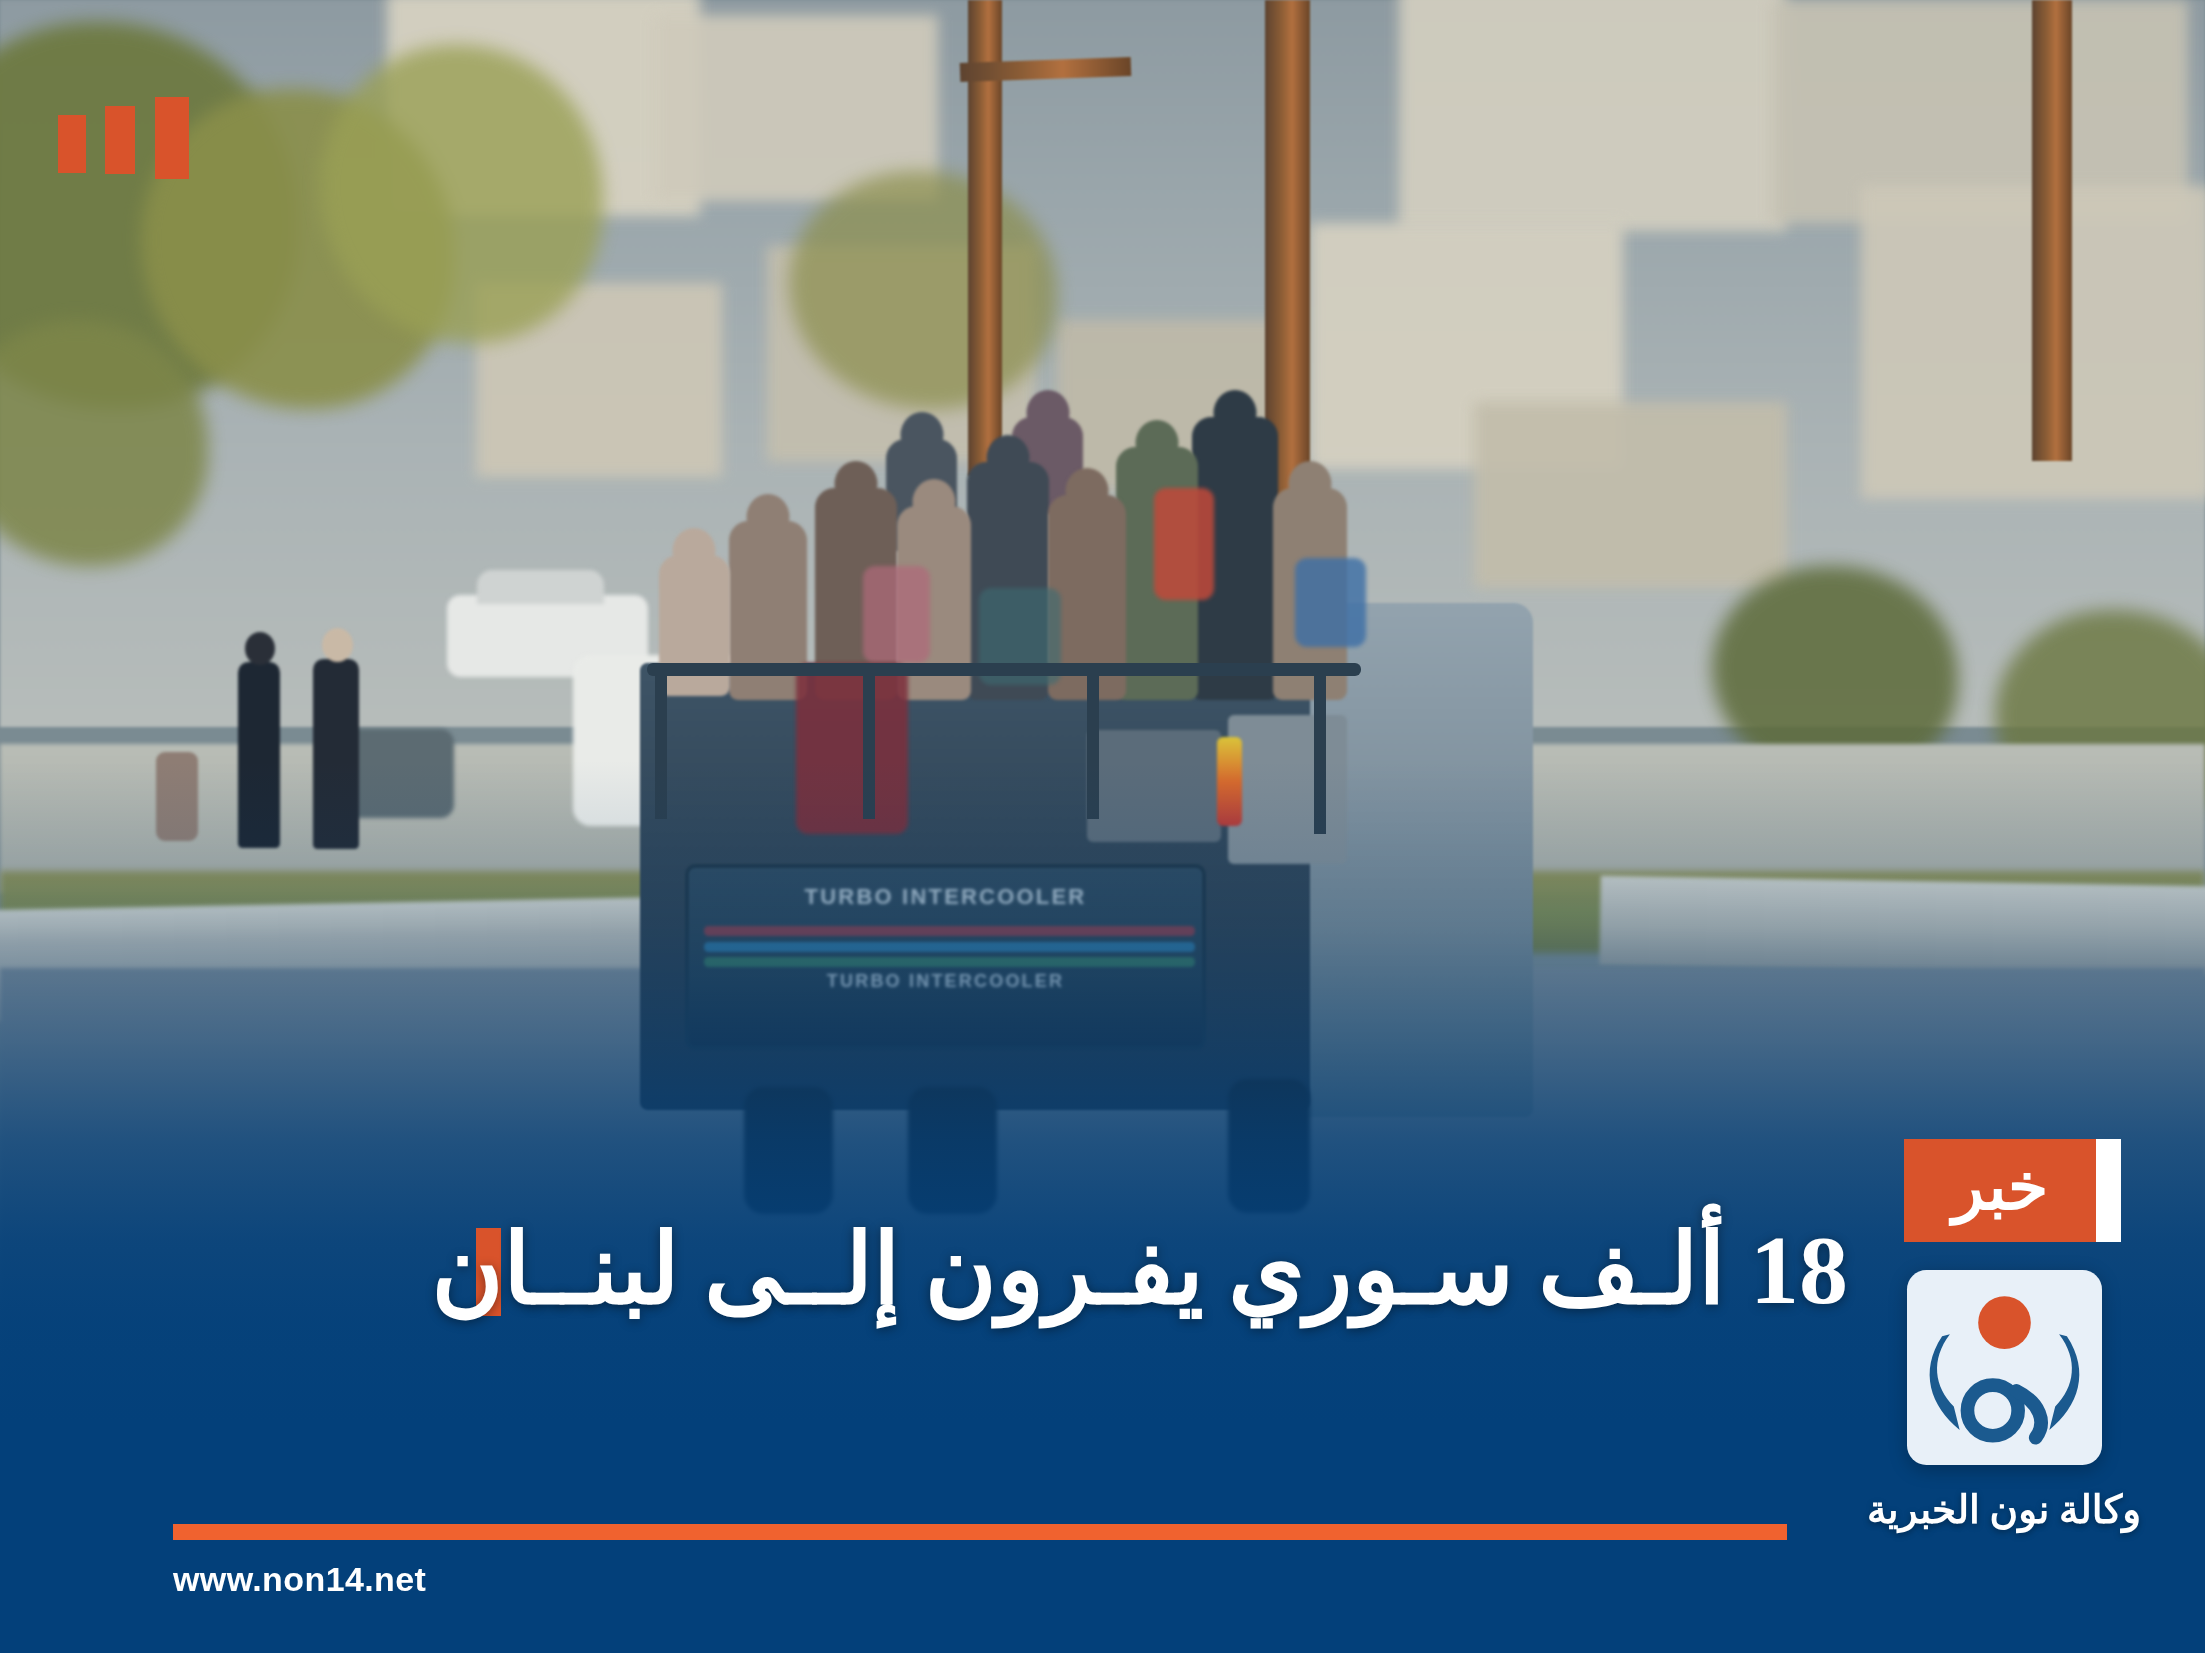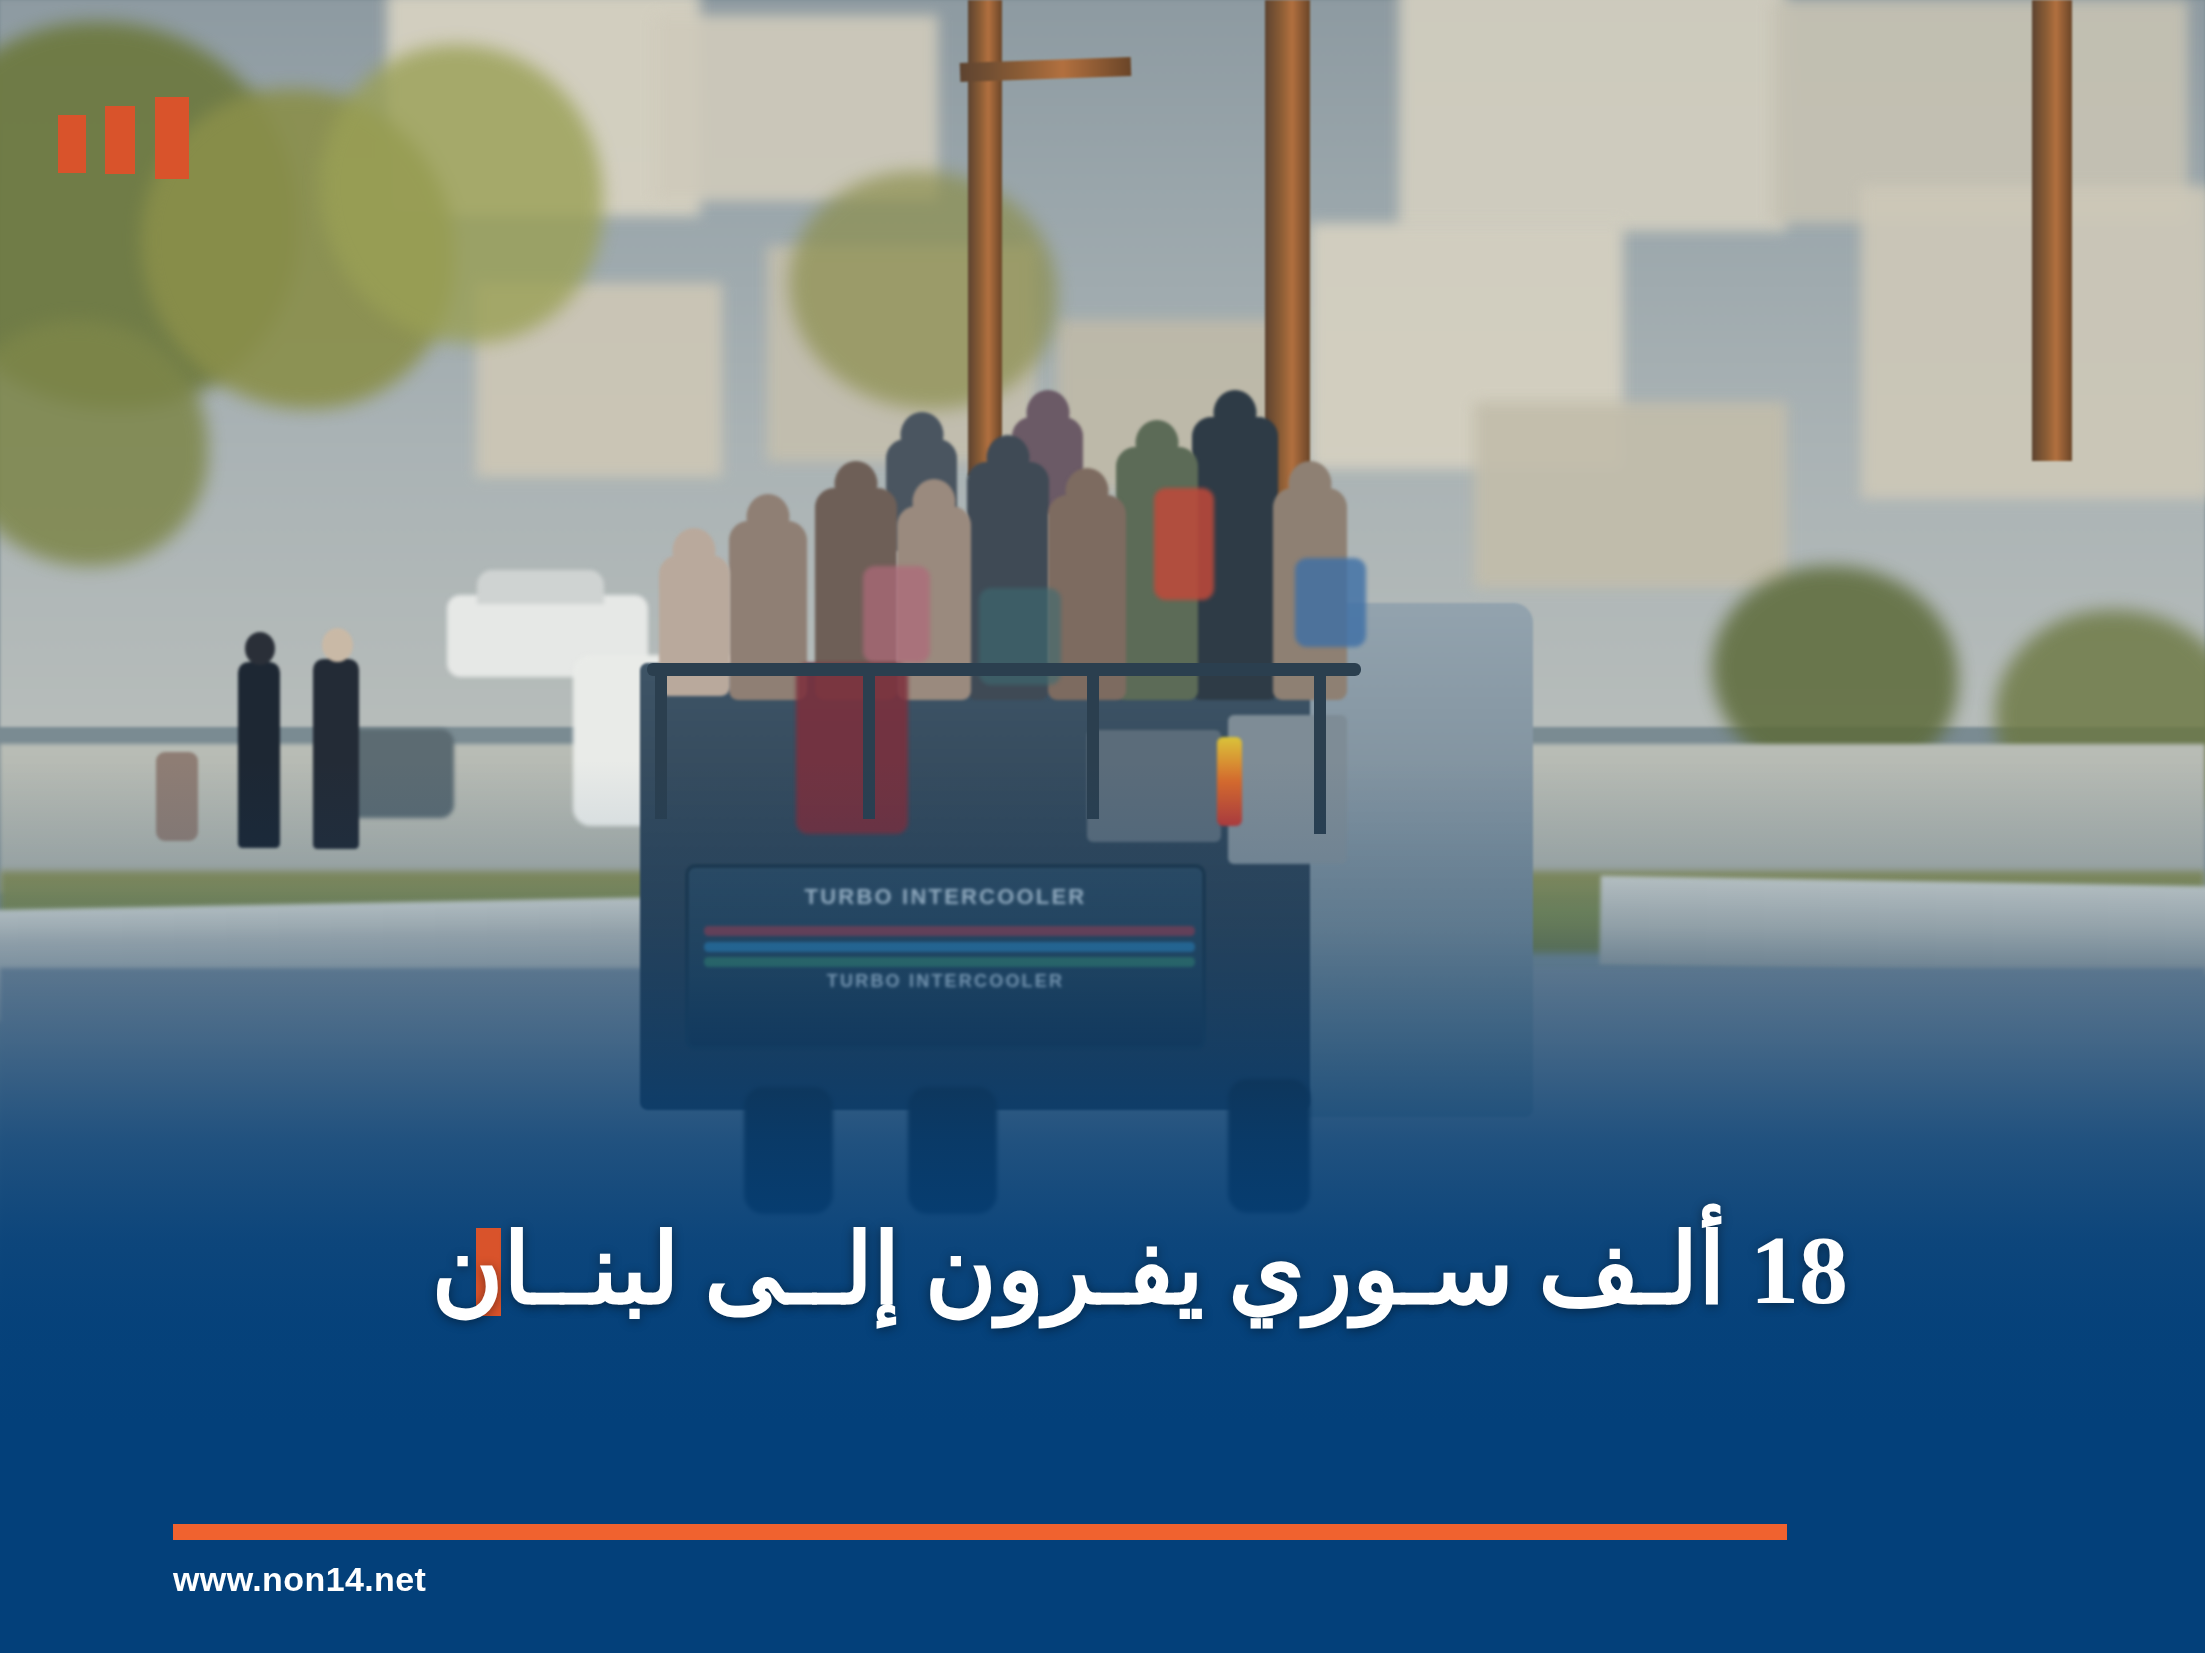--- a/index.html
+++ b/index.html
@@ -371,18 +371,37 @@
     <div class="tick tk-1"></div>
     <div class="tick tk-2"></div>
     <div class="tick tk-3"></div>
   </div>
 
   <div class="headline-accent"></div>
   <div class="headline">
     <div class="headline-line">18 ألـف سـوري يفـرون إلــى لبنــان</div>
   </div>
 
+  <div class="brand">
+
+    <div class="badge-wrap">
+      <span class="badge">خبر</span>
+      <span class="badge-bar"></span>
+    </div>
+
+    <div class="logo-tile">
+      <svg viewBox="0 0 100 100" aria-hidden="true">
+        <circle cx="50" cy="27" r="13.5" fill="#d9532b"></circle>
+        <path d="M22 33 C12 46 14 60 24 70 L27 82 C12 70 6 52 18 34 Z" fill="#1b5a8f"></path>
+        <path d="M78 33 C88 46 86 60 76 70 L73 82 C88 70 94 52 82 34 Z" fill="#1b5a8f"></path>
+        <circle cx="44" cy="72" r="13" fill="none" stroke="#1b5a8f" stroke-width="7"></circle>
+        <path d="M56 62 C68 68 72 78 66 86" fill="none" stroke="#1b5a8f" stroke-width="7" stroke-linecap="round"></path>
+      </svg>
+    </div>
+
+    <div class="brand-name">وكالة نون الخبرية</div>
+  </div>
 
   <div class="footer-rule"></div>
   <div class="footer-url">www.non14.net</div>
 
 </div>
 
 
 </body></html>

